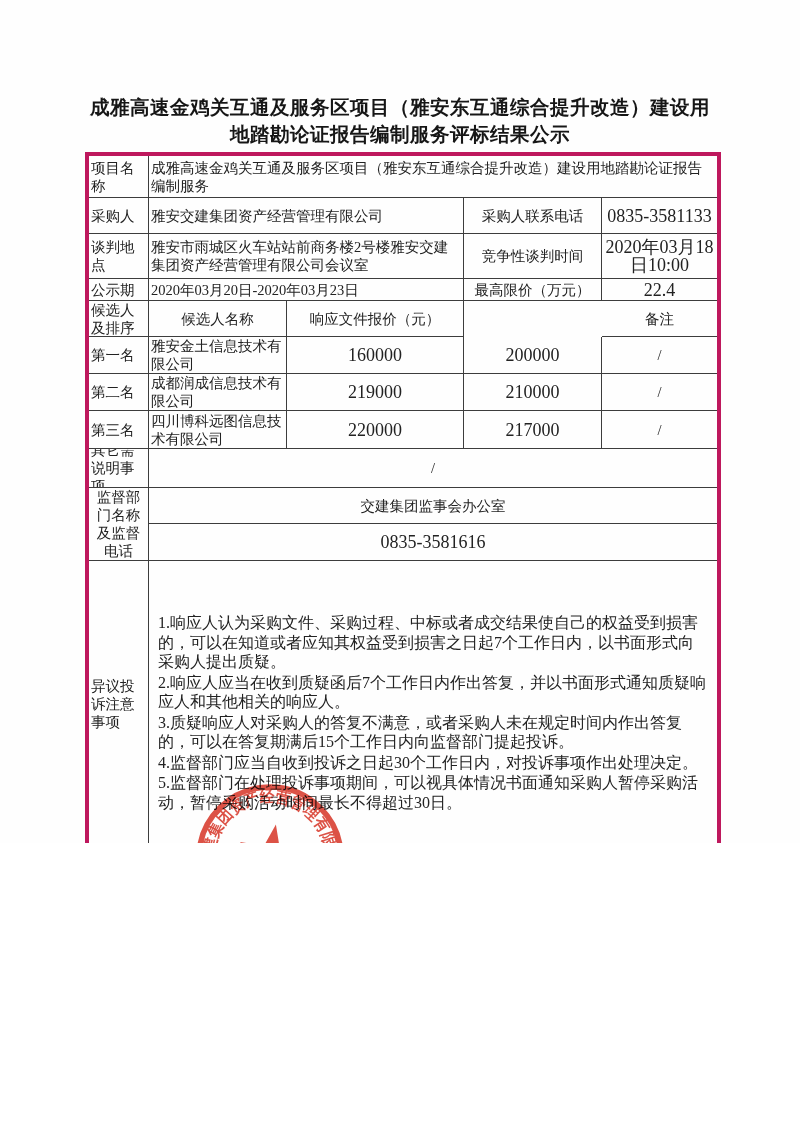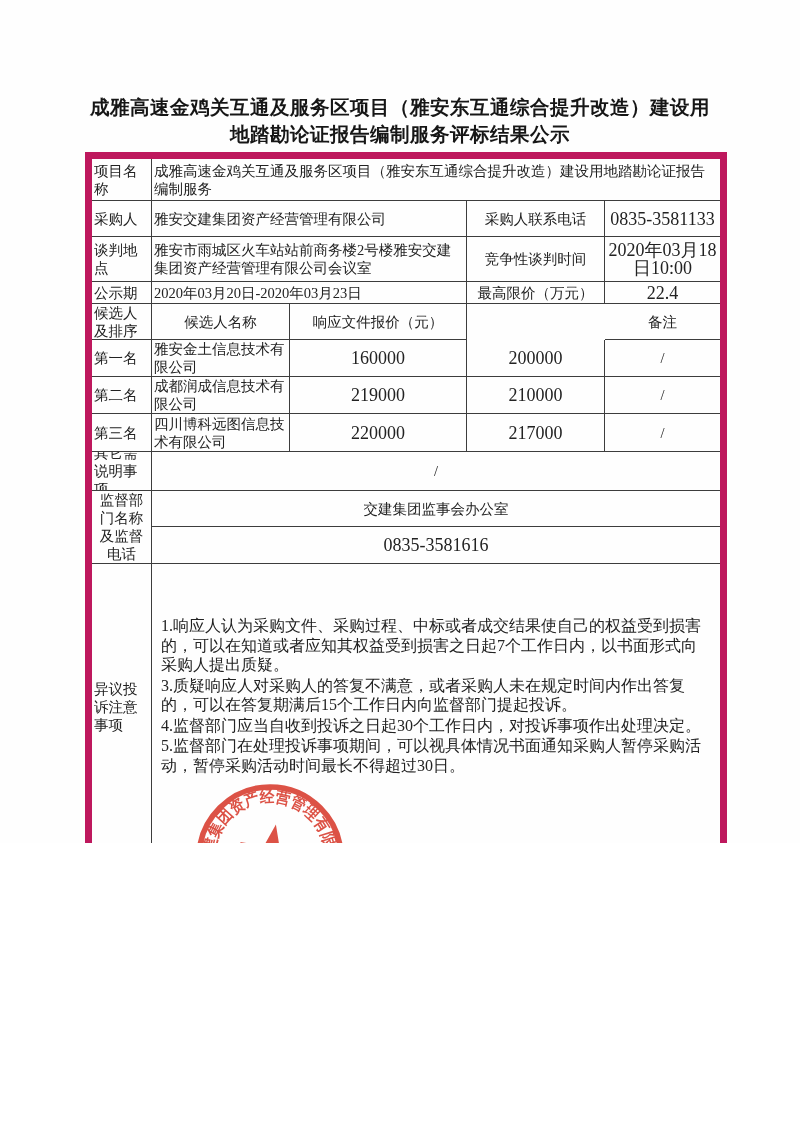--- a/index.html
+++ b/index.html
@@ -13,21 +13,21 @@
   .title{
     position:absolute;left:40px;top:94px;width:720px;text-align:center;
     font-size:19.5px;font-weight:700;line-height:27px;letter-spacing:.5px;color:#161616;
   }
 
   .tbl{
     position:absolute;left:85px;top:152px;width:628px;
     display:grid;
     grid-template-columns:60px 138px 177px 138px 115px;
     grid-template-rows:42px 36px 45px 22px 36px 37px 37px 38px 39px 36px 37px 286px 30px;
-    border:7px solid #be185d;
+    border:4px solid #be185d;
     font-size:14.5px;line-height:18px;color:#222;
   }
   .cell{
     border-right:1px solid #3d3d3d;border-bottom:1px solid #3d3d3d;
     display:flex;align-items:center;box-sizing:border-box;
     padding:1px 3px 1px 2px;overflow:hidden;
   }
   .cell.nr{border-right:none;}
   .cell.nb{border-bottom:none;}
   .cell.ctr{justify-content:center;text-align:center;padding-left:2px;padding-right:2px;}
@@ -101,20 +101,21 @@
     <div class="cell lbl" style="grid-row:9;grid-column:1">其它需说明事项</div>
     <div class="cell ctr nr" style="grid-row:9;grid-column:2/span 4">/</div>
 
     <div class="cell ctr" style="grid-row:10/span 2;grid-column:1">监督部门名称及监督电话</div>
     <div class="cell ctr nr" style="grid-row:10;grid-column:2/span 4">交建集团监事会办公室</div>
     <div class="cell ctr nr num" style="grid-row:11;grid-column:2/span 4">0835-3581616</div>
 
     <div class="cell lbl" style="grid-row:12;grid-column:1">异议投诉注意事项</div>
     <div class="cell nr objection-body" style="grid-row:12;grid-column:2/span 4">
       <div>1.响应人认为采购文件、采购过程、中标或者成交结果使自己的权益受到损害的，可以在知道或者应知其权益受到损害之日起7个工作日内，以书面形式向采购人提出质疑。</div>
+      <div>2.响应人应当在收到质疑函后7个工作日内作出答复，并以书面形式通知质疑响应人和其他相关的响应人。</div>
       <div>3.质疑响应人对采购人的答复不满意，或者采购人未在规定时间内作出答复的，可以在答复期满后15个工作日内向监督部门提起投诉。</div>
       <div>4.监督部门应当自收到投诉之日起30个工作日内，对投诉事项作出处理决定。</div>
       <div>5.监督部门在处理投诉事项期间，可以视具体情况书面通知采购人暂停采购活动，暂停采购活动时间最长不得超过30日。</div>
     </div>
 
     <div class="cell nr nb sig" style="grid-row:13;grid-column:1/span 5">采购主要负责人签字（盖章）：</div>
   </div>
 
   <svg class="seal" viewBox="0 0 154 154">
     <g fill="none" stroke="#d93a2c">

